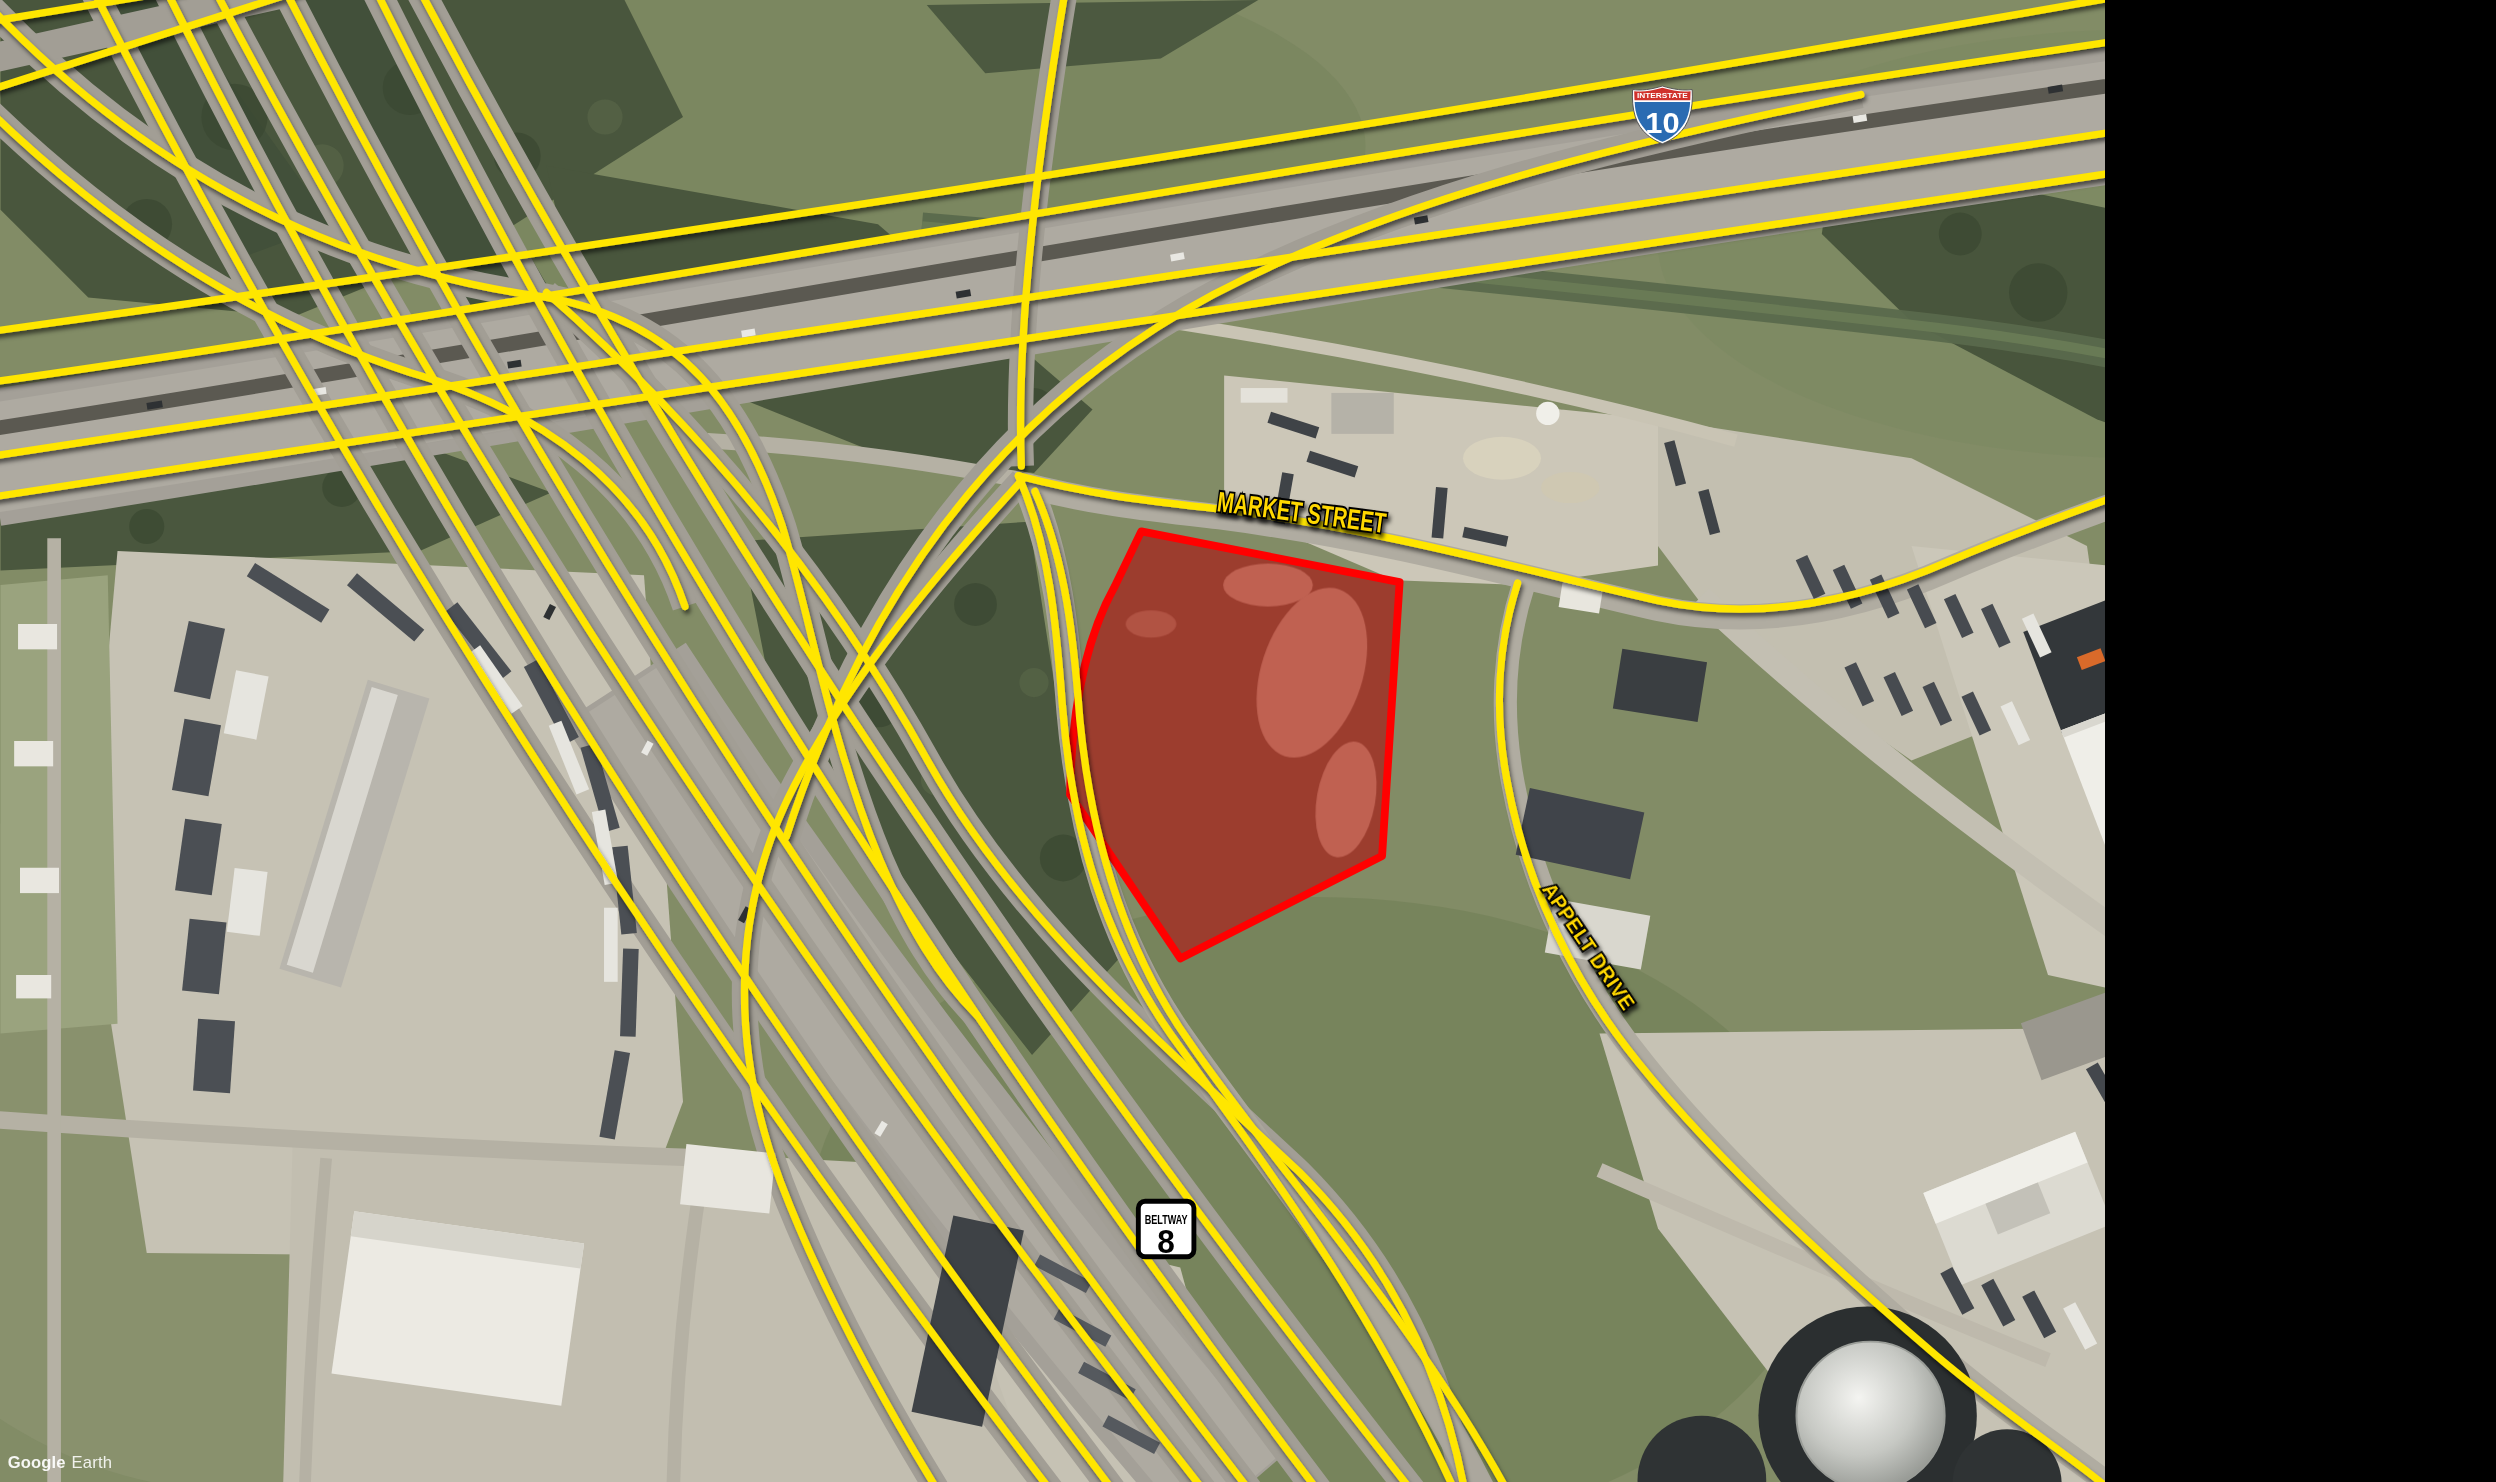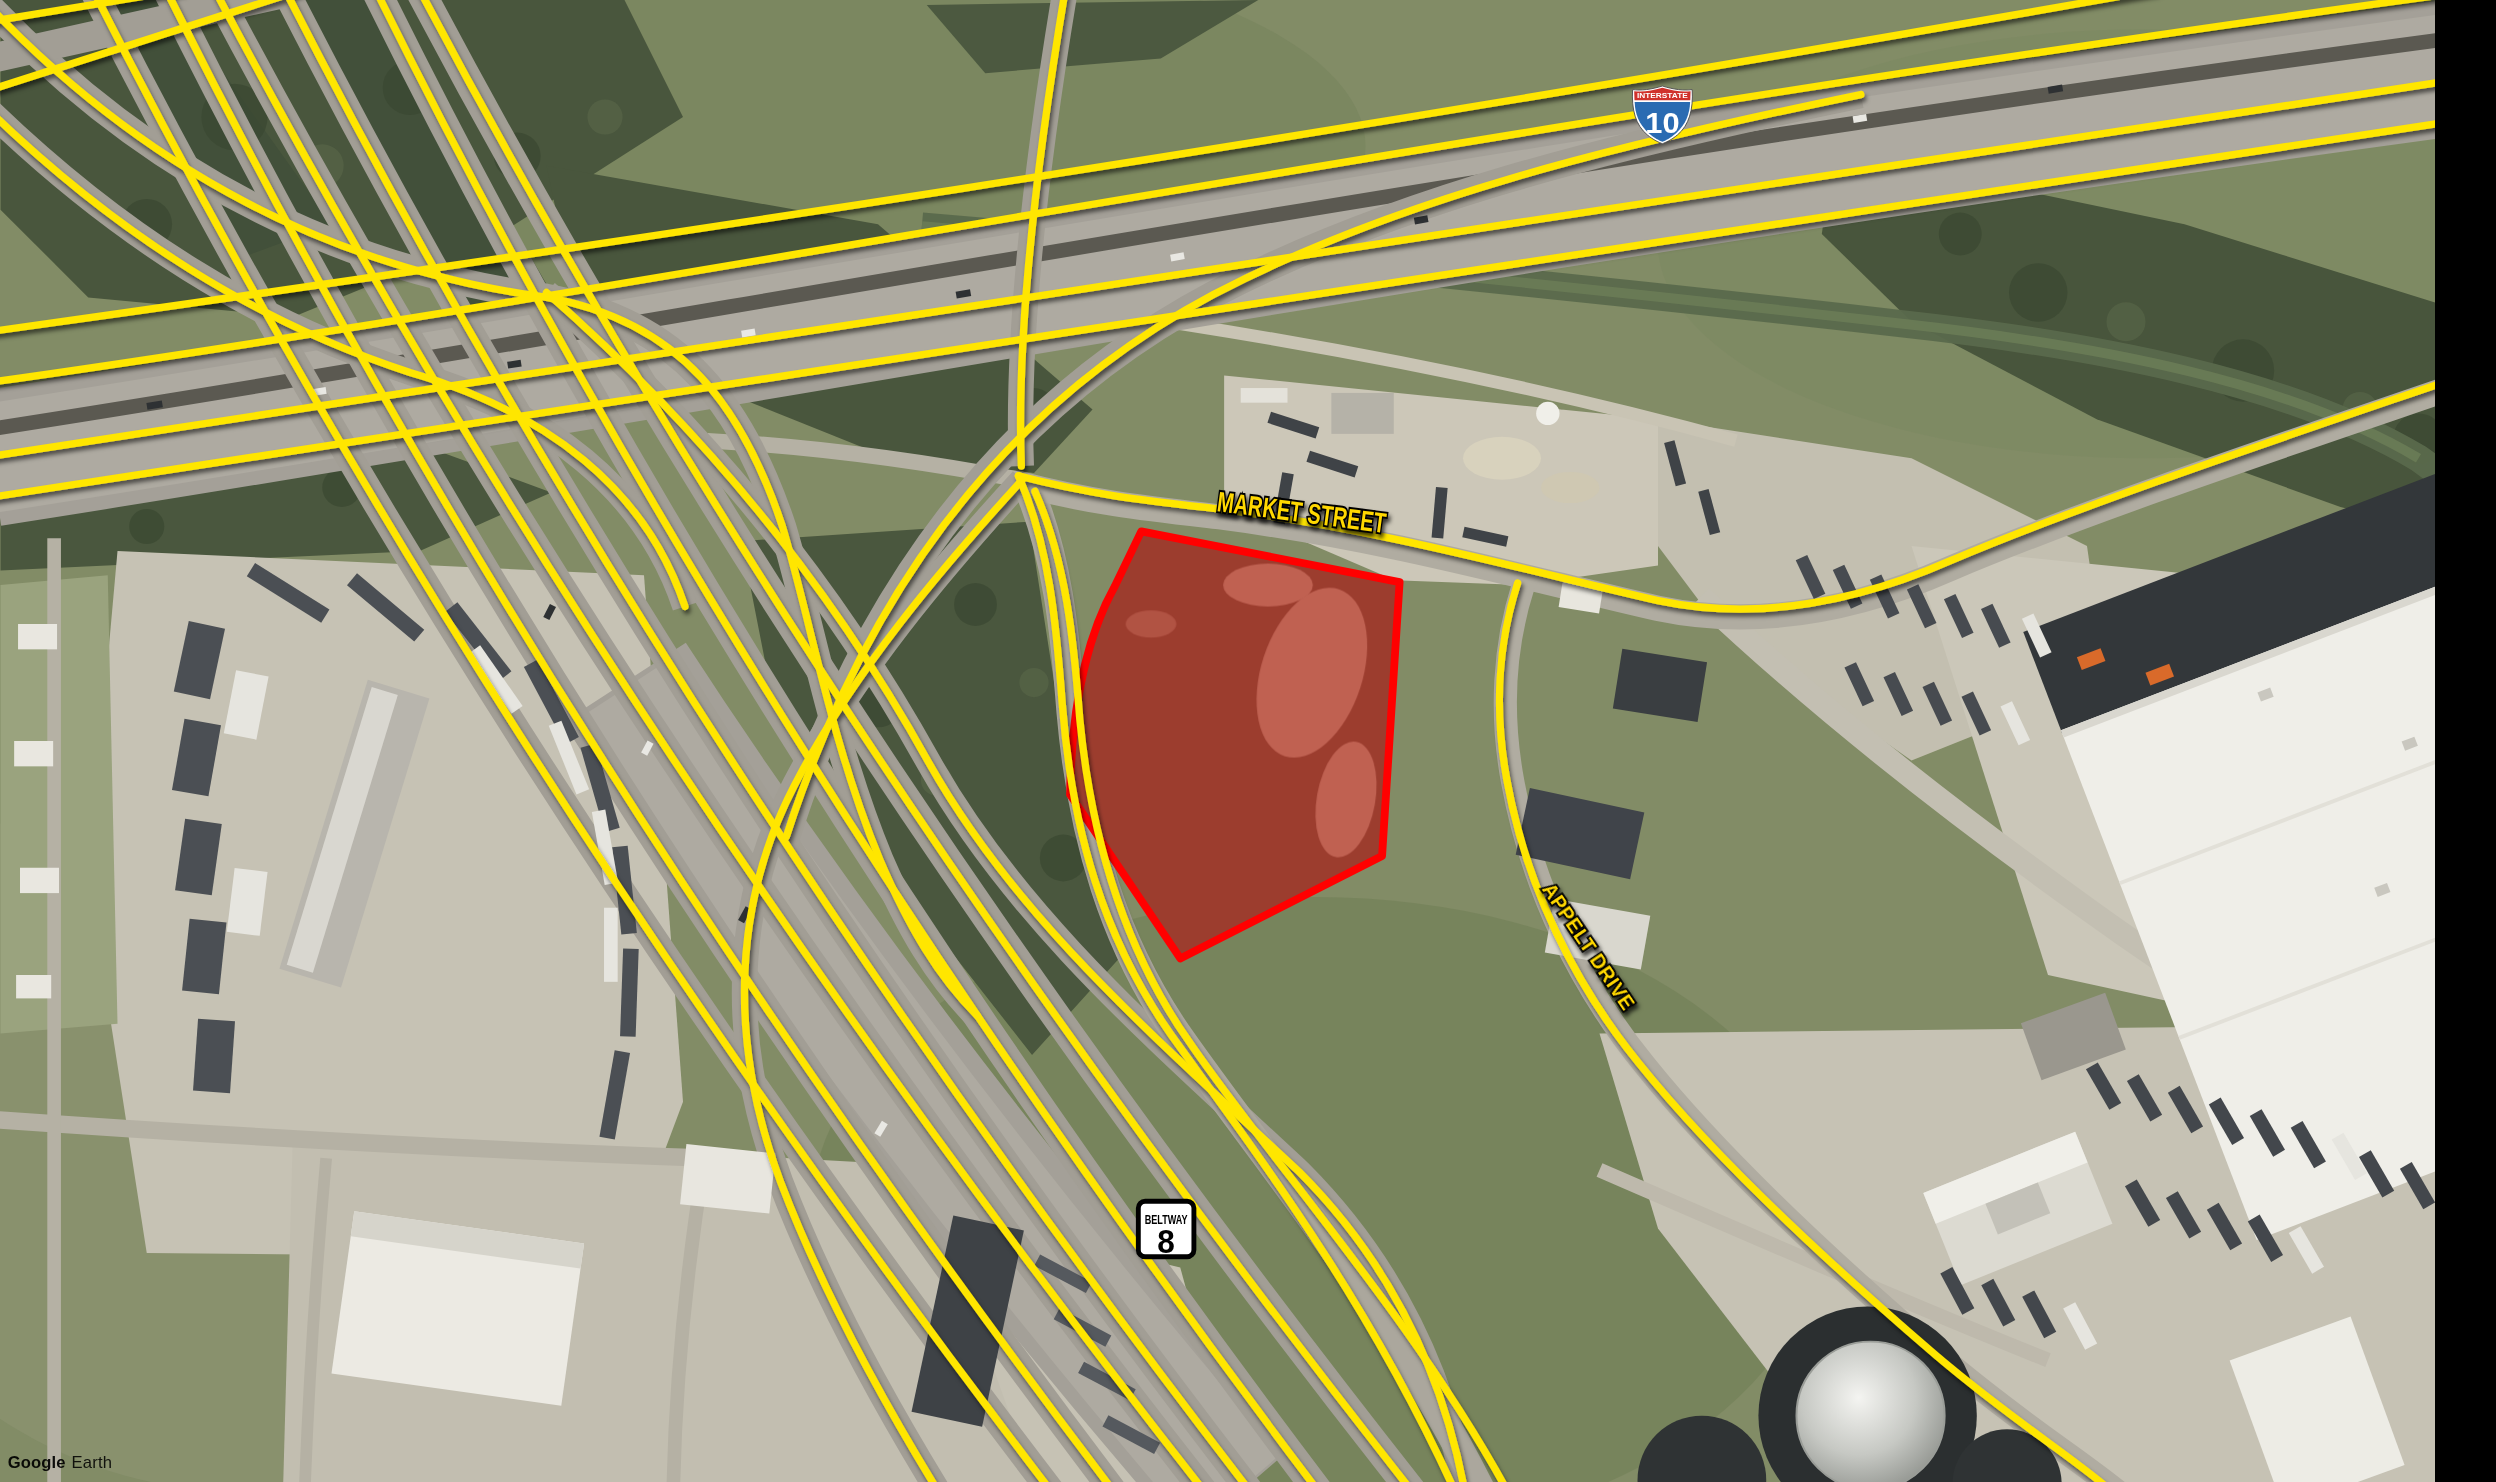--- a/index.html
+++ b/index.html
@@ -1,19 +1,19 @@
 <!DOCTYPE html>
 <html><head>
 <meta charset="utf-8">
 <style>
   html,body{margin:0;padding:0;background:#000;}
-  .map-canvas{position:relative;width:2435px;height:1482px;overflow:hidden;
+  .map-canvas{position:relative;width:2105px;height:1482px;overflow:hidden;
     font-family:"Liberation Sans","DejaVu Sans",sans-serif;background:#828c66;}
   .map-canvas svg{position:absolute;inset:0;display:block;}
-  .watermark{position:absolute;left:7.8px;top:1453px;color:#000000;font-size:16.6px;
+  .watermark{position:absolute;left:7.8px;top:1453px;color:#ffffff;font-size:16.6px;
     letter-spacing:0.2px;opacity:.93;white-space:nowrap;}
   .watermark .brand{font-weight:bold;letter-spacing:0.1px;}
   .watermark .product{margin-left:5.9px;font-weight:normal;opacity:.95;}
   text{font-family:"Liberation Sans","DejaVu Sans",sans-serif;}
 </style>
 </head>
 <body>
 
 <div class="map-canvas">
 <svg viewBox="0 0 2560 1520" width="2497" height="1482">

